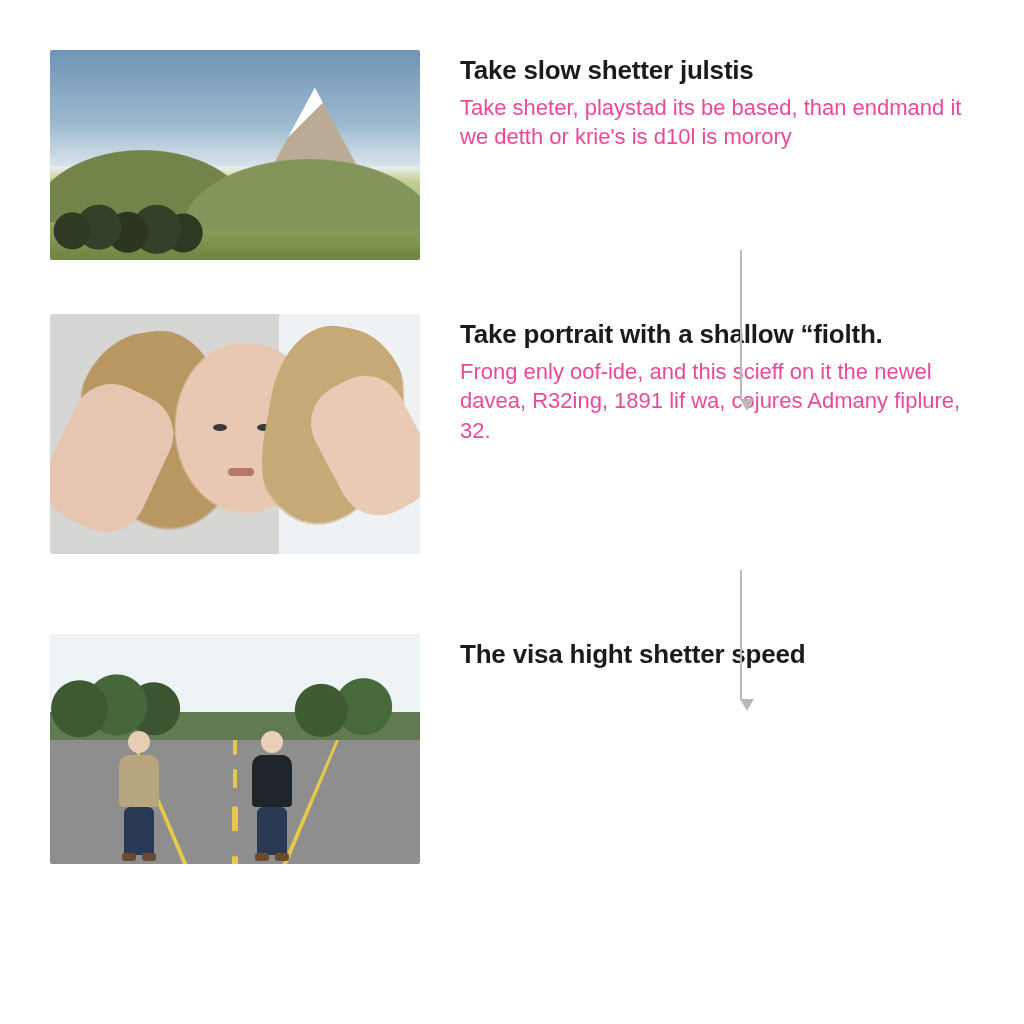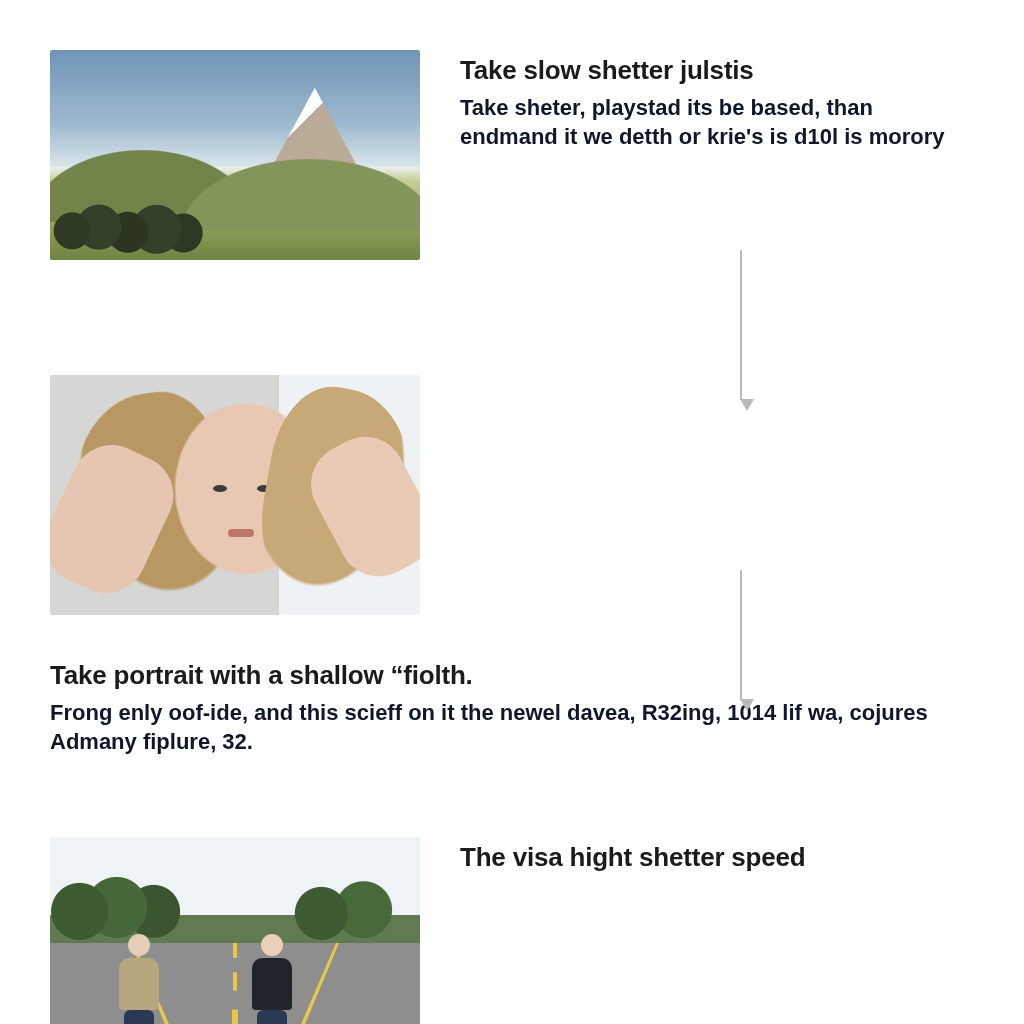--- a/index.html
+++ b/index.html
@@ -1,27 +1,27 @@
 <!DOCTYPE html>
 <html><head>
 <meta charset="utf-8">
 <style>
   * { margin: 0; padding: 0; box-sizing: border-box; }
   html, body { width: 1024px; height: 1024px; background: #ffffff; font-family: "Helvetica Neue", Arial, sans-serif; color: #2a2a2a; }
   .page { position: relative; width: 1024px; height: 756px; padding: 50px 60px 64px 50px; }
   .row { display: flex; align-items: flex-start; gap: 40px; }
   .row1 { margin-top: 0; }
-  .row2 { margin-top: 115px; flex-direction: column; }
+  .row2 { margin-top: 54px; }
   .row3 { margin-top: 80px; justify-content: flex-end; }
   .thumb { width: 370px; height: 210px; border-radius: 2px; overflow: hidden; flex: 0 0 auto; }
   .thumb2 { height: 240px; }
   .thumb3 { height: 230px; }
   .textcol { flex: 1 1 auto; padding-top: 4px; }
   .title { font-size: 26px; font-weight: 700; line-height: 1.25; letter-spacing: -0.2px; margin-bottom: 6px; color: #1b1b1b; }
-  .body { font-size: 22px; font-weight: 700; line-height: 1.35; color: #0f172a; }
+  .body { font-size: 22px; font-weight: 400; line-height: 1.35; color: #ec4899; }
   .arrow { position: absolute; left: 740px; width: 0; }
   .arrow .stem { width: 2px; background: #b9b9b9; margin: 0 auto; }
   .arrow .head { width: 0; height: 0; border-left: 7px solid transparent; border-right: 7px solid transparent; border-top: 12px solid #b9b9b9; margin: -1px auto 0; }
   .arrowA { top: 250px; }
   .arrowA .stem { height: 150px; }
   .arrowB { top: 570px; }
   .arrowB .stem { height: 130px; }
 
   
   .landscape { position: relative; width: 100%; height: 100%; background: linear-gradient(#6f94b6 0%, #9db9cf 35%, #d8e3ea 55%, #e9efe9 56%, #c7cf9a 62%, #9aab5f 78%, #6f8343 100%); }
@@ -107,21 +107,21 @@
         <div class="face"></div>
         <div class="eyeL"></div>
           <div class="eyeR"></div>
         <div class="lips"></div>
         <div class="hairR"></div>
         <div class="armR"></div>
       </div>
     </div>
     <div class="textcol">
       <div class="title">Take portrait with a shallow “fiolth.</div>
-      <div class="body">Frong enly oof-ide, and this scieff on it the newel davea, R32ing, 1014 lif wa, cojures Admany fiplure, 32.</div>
+      <div class="body">Frong enly oof-ide, and this scieff on it the newel davea, R32ing, 1891 lif wa, cojures Admany fiplure, 32.</div>
     </div>
   </div>
 
   <div class="arrow arrowB">
     <div class="stem"></div>
       <div class="head"></div>
   </div>
 
   <div class="row row3">
     <div class="thumb thumb3">

